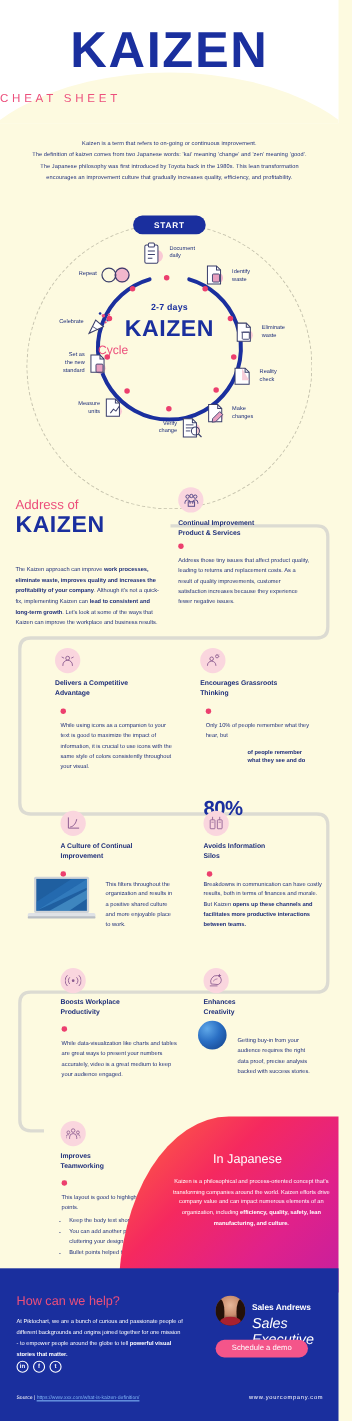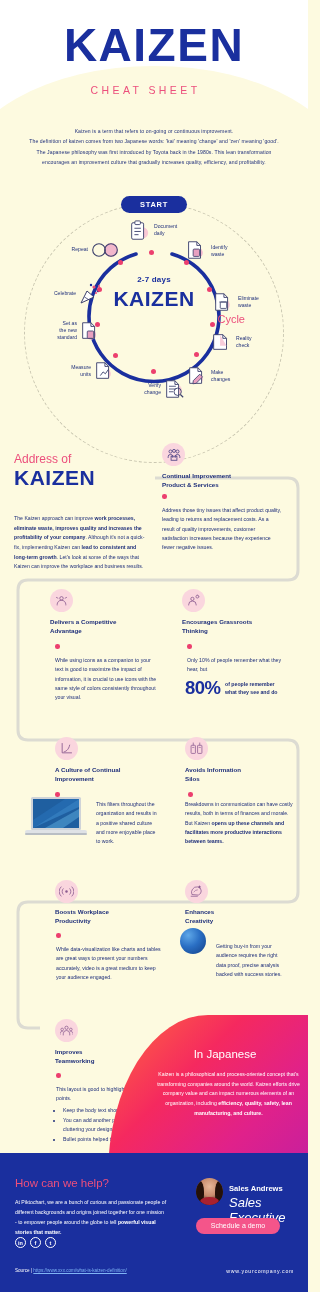--- a/index.html
+++ b/index.html
@@ -42,21 +42,20 @@
     font-weight: bold;
     letter-spacing: 1.5px;
     color: #1a2f9e;
     line-height: 1;
     font-family: "Liberation Sans", sans-serif;
   }
   .cheat-sheet {
     position: absolute;
     left: 0; top: 84px;
     width: 291px;
-    text-align: center;
     font-size: 10.5px;
     letter-spacing: 3.4px;
     color: #ec4f7c;
     font-weight: 500;
   }
 
   
   .intro {
     position: absolute;
     left: 18px; top: 126px;
@@ -119,21 +118,21 @@
     text-align: center;
     font-size: 21px;
     font-weight: bold;
     color: #1a2f9e;
     letter-spacing: 0.5px;
   }
   .center-cycle {
     position: absolute;
     left: 89px; top: 117px;
     width: 156px;
-    text-align: right;
+    text-align: left;
     font-size: 11px;
     color: #ec4f7c;
   }
   .cyc-item { position: absolute; }
   .cyc-label {
     position: absolute;
     font-size: 5.1px;
     line-height: 1.35;
     color: #1f2f7a;
     font-weight: 500;
@@ -206,20 +205,21 @@
   .card-body b { font-weight: bold; }
   .card-body ul { margin: 2px 0 0 7px; padding: 0; }
   .card-body li { margin-bottom: 0.5px; }
 
   .stat-big {
     position: absolute;
     font-size: 18.5px;
     font-weight: bold;
     color: #1a2f9e;
     letter-spacing: -0.5px;
+    margin-top: 47px;
   }
   .stat-sub {
     position: absolute;
     font-size: 5.2px;
     font-weight: bold;
     line-height: 1.6;
     color: #1f2f7a;
   }
 
   .laptop {

